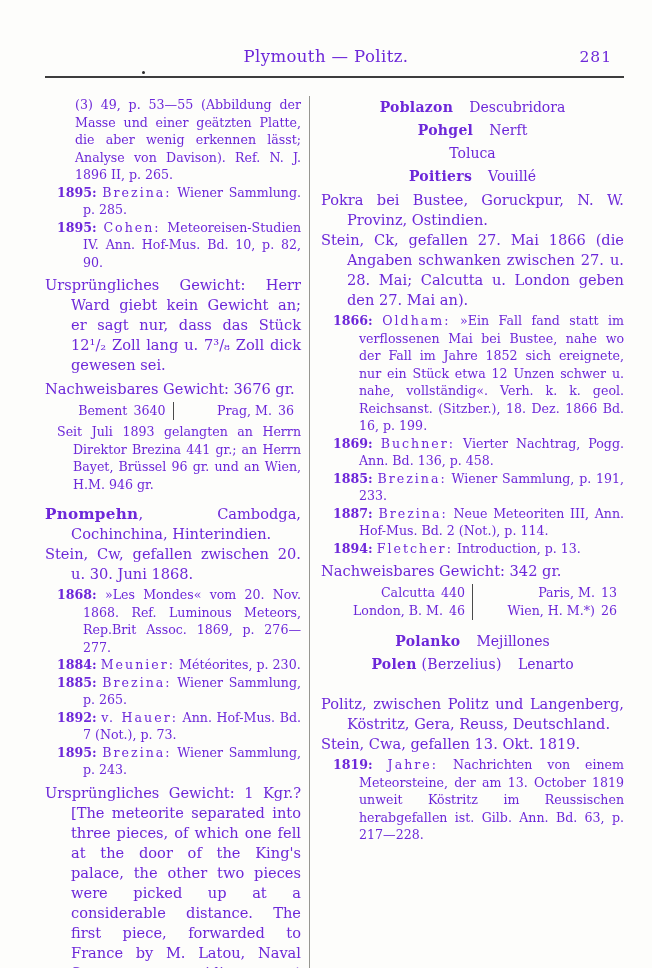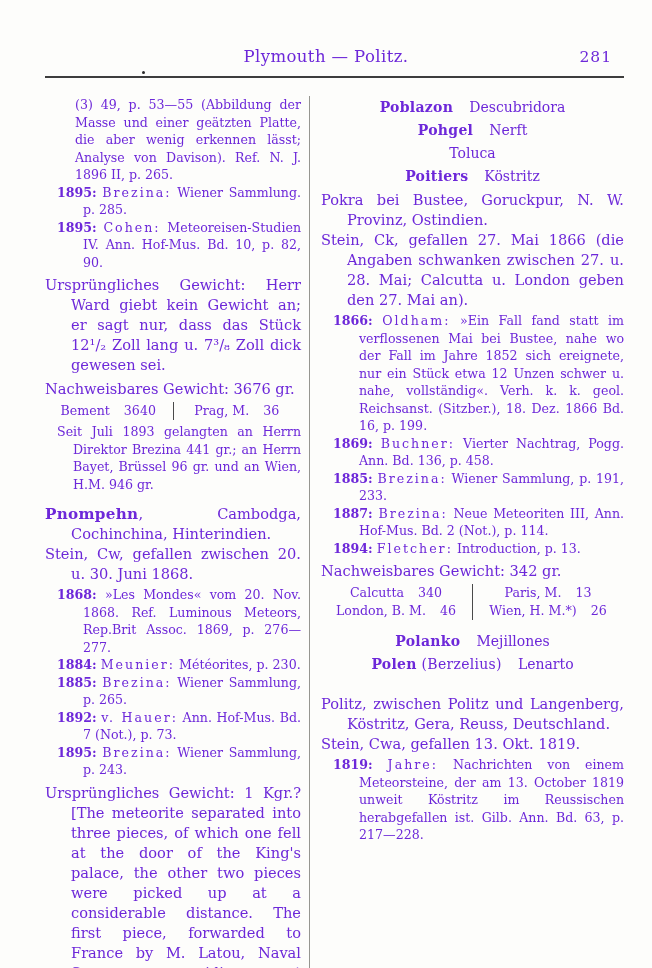--- a/index.html
+++ b/index.html
@@ -75,21 +75,21 @@
   .syn-head{font-weight:bold;letter-spacing:.3px;}
   .syn-suffix{font-weight:normal;}
   .syn-block{margin-top:10px;}
   
   .dist{
     display:flex;font-size:12.6px;line-height:18px;
     margin:3px 0 3px 0;
   }
   .dist-col{flex:1;padding:0 7px 0 6px;}
   .dist-col.divided{border-left:1px solid #4a4a4a;}
-  .dist-row{display:flex;justify-content:center;gap:8px;}
+  .dist-row{display:flex;justify-content:flex-end;}
   .dist .val{padding-left:6px;}
 </style>
 </head>
 <body>
 
 <div class="page">
 
   <div class="header">
     <div class="running-title">Plymouth — Politz.</div>
     <div class="page-number">281</div>
@@ -190,21 +190,21 @@
       </div>
       <div class="syn-row">
         <span class="syn-head"><span>Pohgel</span><span class="syn-suffix"></span></span>
         <span>Nerft</span>
       </div>
       <div class="syn-row">
         <span>Toluca</span>
       </div>
       <div class="syn-row">
         <span class="syn-head"><span>Poitiers</span><span class="syn-suffix"></span></span>
-        <span>Köstritz</span>
+        <span>Vouillé</span>
       </div>
 
       <p class="para" style="margin-top:2px;">
         <span class="head">Pokra</span><span> bei Bustee, Goruckpur, N. W. Provinz, Ostindien.</span>
       </p>
 
       <p class="para stein">Stein, Ck, gefallen 27. Mai 1866 (die Angaben schwanken zwischen 27. u. 28. Mai; Calcutta u. London geben den 27. Mai an).</p>
 
       <div class="refs">
         <p class="ref">
@@ -237,21 +237,21 @@
 
       <p class="para weight">
         <span>Nachweisbares Gewicht:</span>
         <span>342 gr.</span>
       </p>
 
       <div class="dist">
         <div class="dist-col">
           <div class="dist-row">
             <span>Calcutta</span>
-            <span class="val">340</span>
+            <span class="val">440</span>
           </div>
           <div class="dist-row">
             <span>London, B. M.</span>
             <span class="val">46</span>
           </div>
         </div>
         <div class="dist-col divided">
           <div class="dist-row">
             <span>Paris, M.</span>
             <span class="val">13</span>

